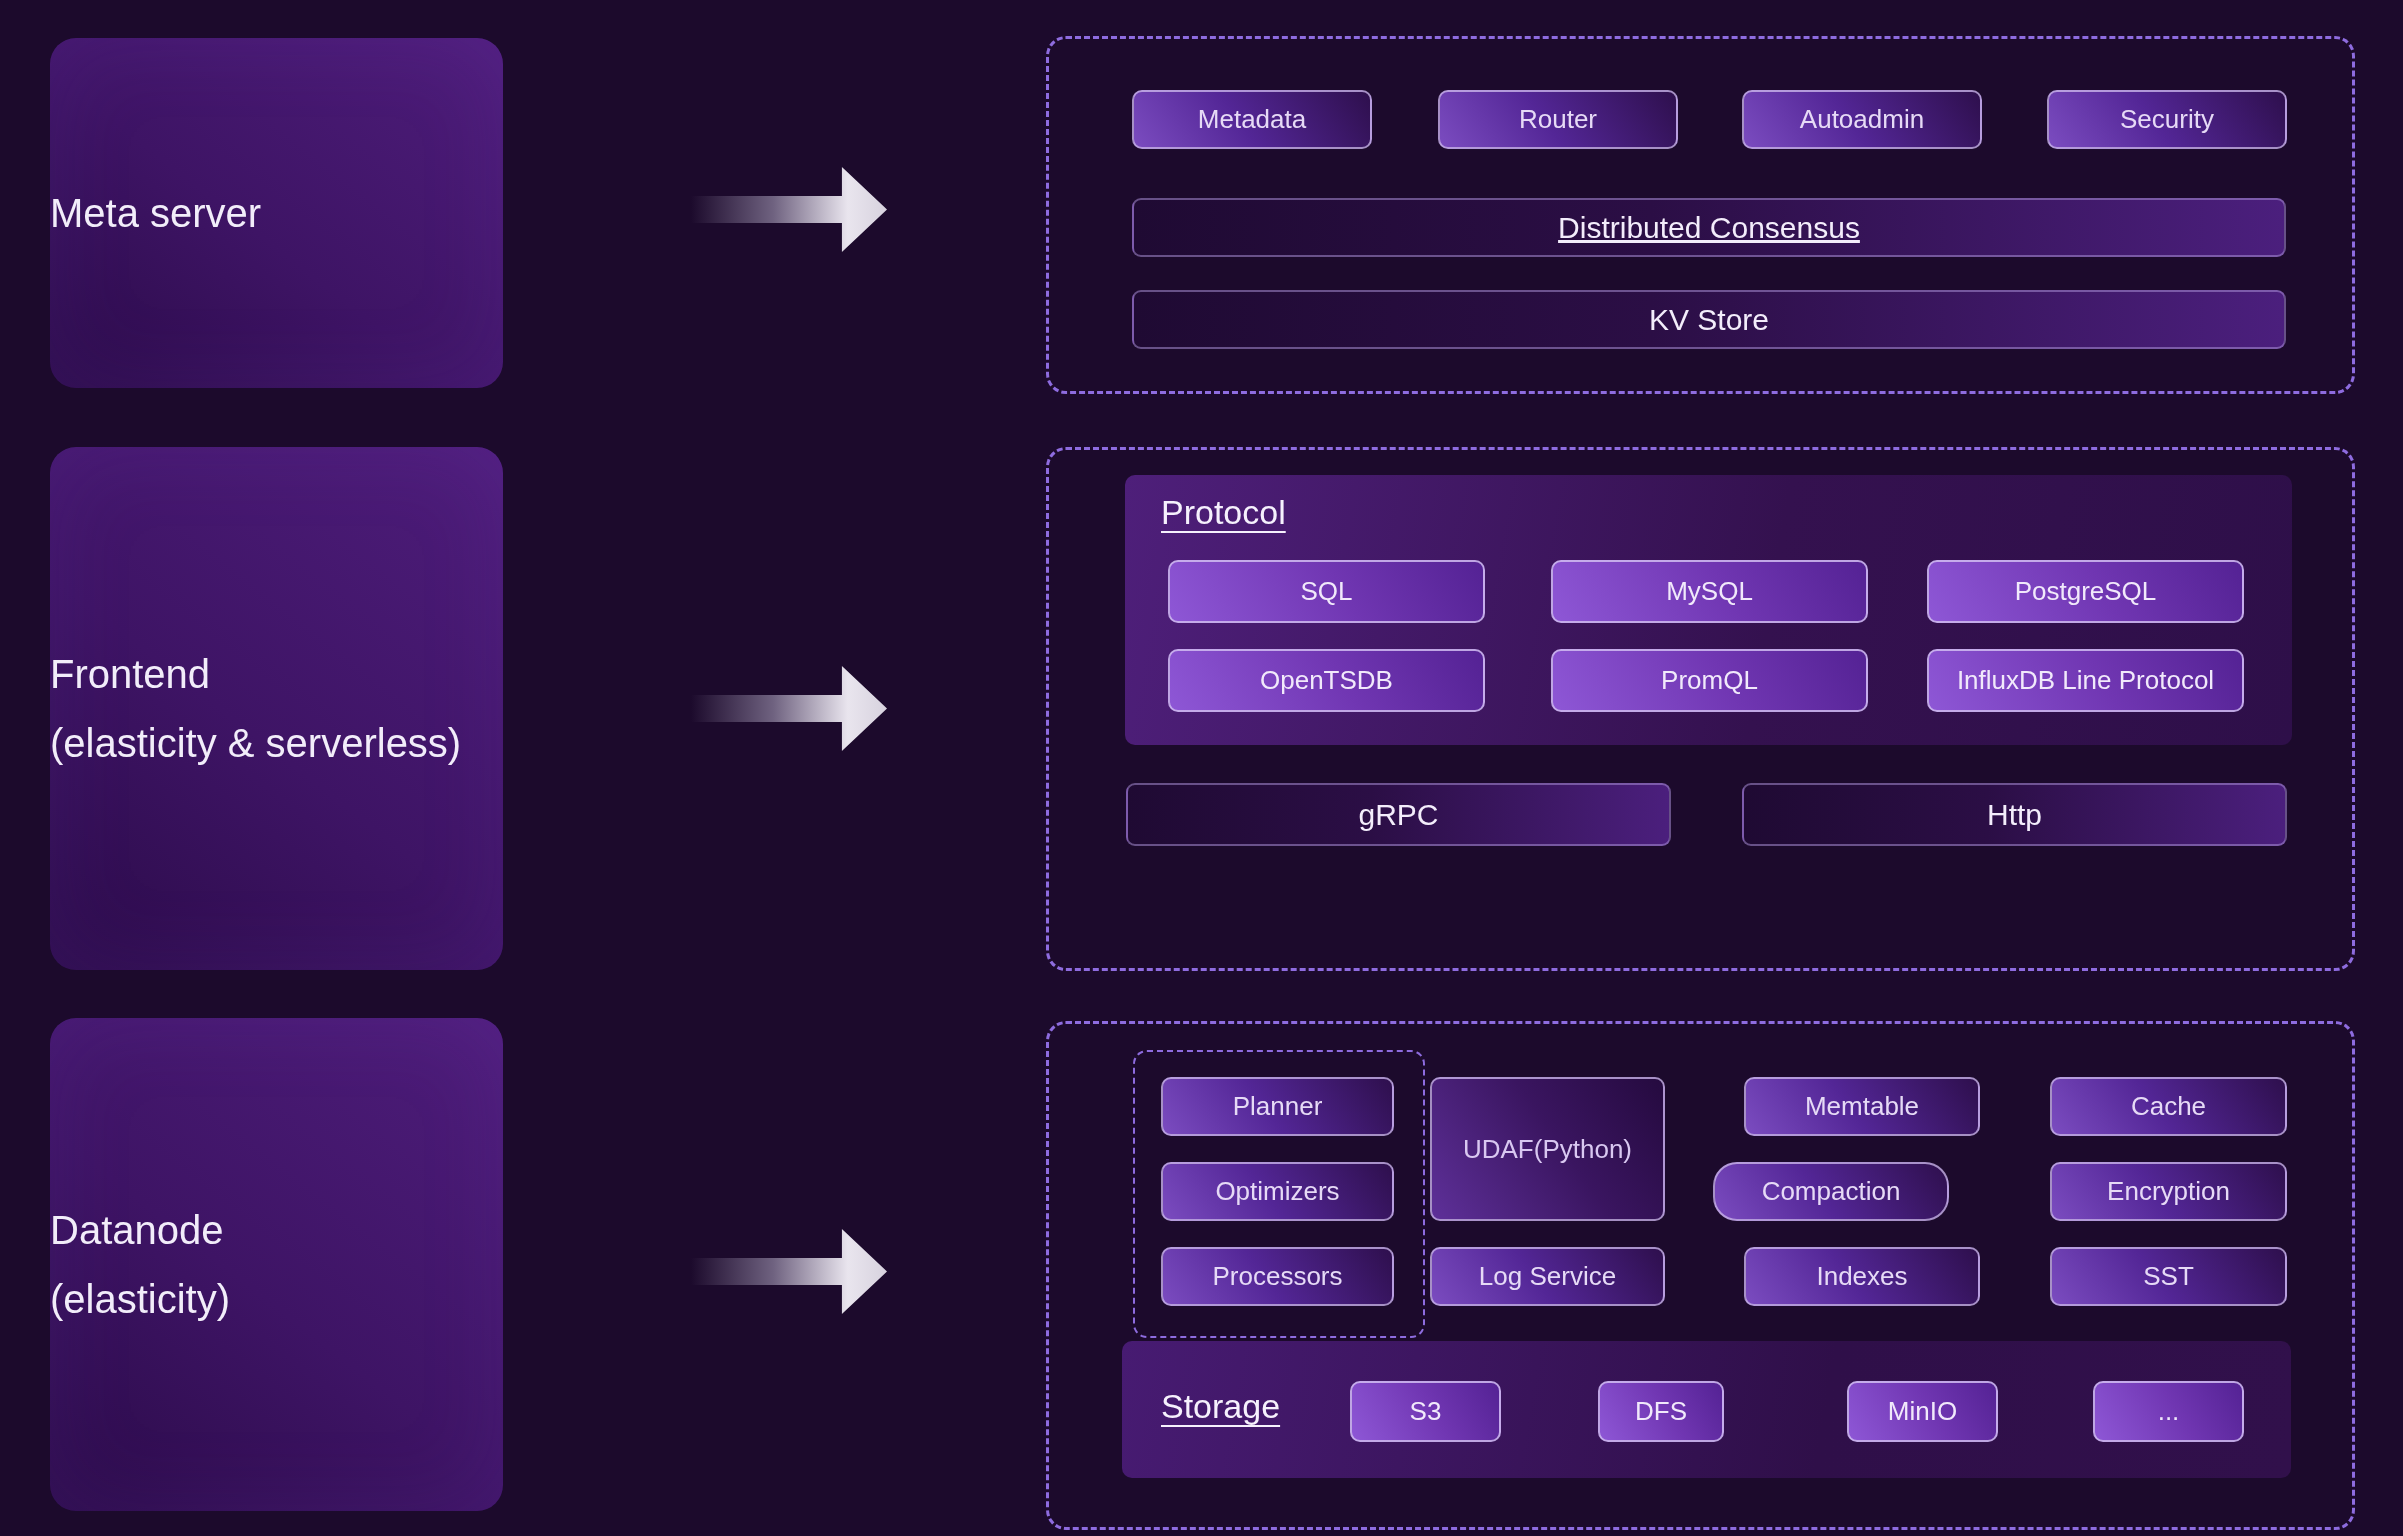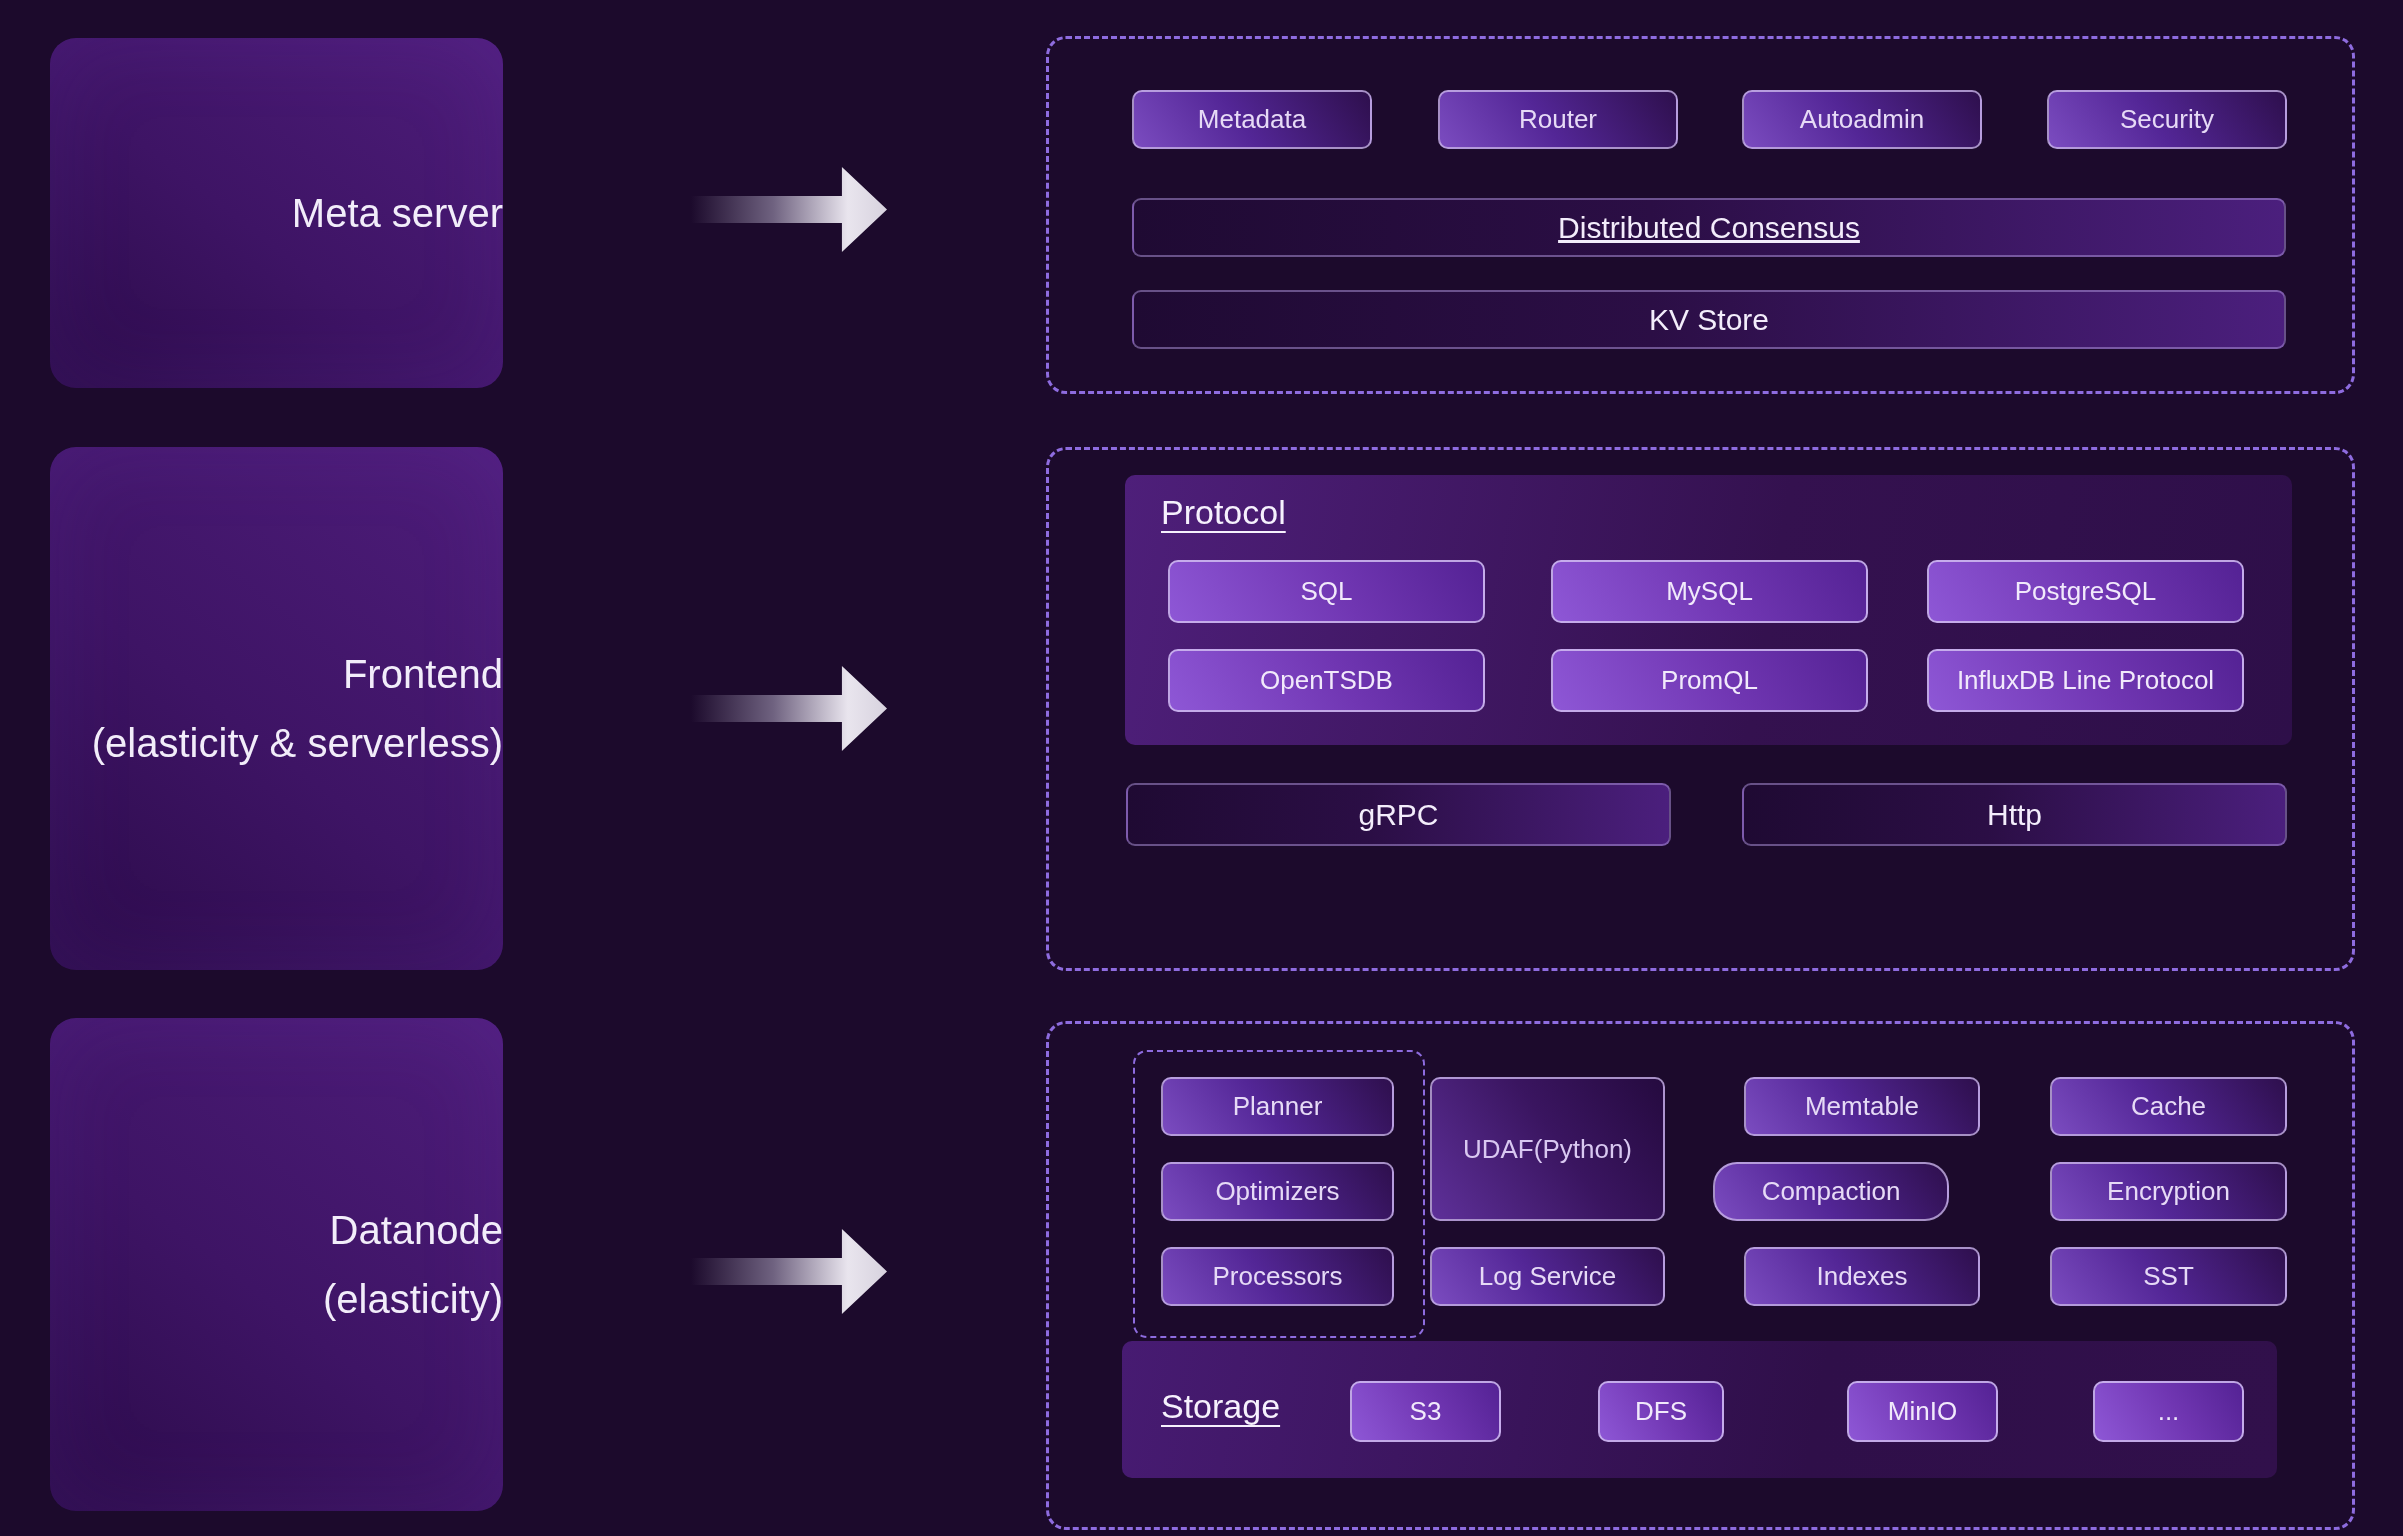--- a/index.html
+++ b/index.html
@@ -6,21 +6,21 @@
   #canvas{
     position:relative;width:2404px;height:1537px;overflow:hidden;
     background:#1c0a2c;font-family:"Liberation Sans",sans-serif;
     -webkit-font-smoothing:antialiased;
   }
   
   .leftbox{
     position:absolute;left:50px;width:453px;border-radius:26px;
     background:linear-gradient(38deg,#2b0b49 0%,#3e1465 45%,#4e1d7b 100%);
     box-shadow:inset 0 0 89px rgba(130,70,210,0.12);
-    display:flex;flex-direction:column;align-items:flex-end;justify-content:center;
+    display:flex;flex-direction:column;align-items:flex-start;justify-content:center;
     gap:24px;color:#f2edfa;font-size:40px;text-align:center;
   }
   
   .arrow{
     position:absolute;left:691px;width:196px;height:85px;
     background:linear-gradient(90deg,rgba(60,40,90,0) 0%,#6f6280 42%,#e9e5ee 80%,#d7d2de 100%);
     clip-path:polygon(0 34%,77% 34%,77% 0,100% 50%,77% 100%,77% 66%,0 66%);
   }
   
   .section{
@@ -51,21 +51,21 @@
   
   .bar{
     position:absolute;display:flex;align-items:center;justify-content:center;
     background:linear-gradient(90deg,#1f0a33 0%,#2b0e45 45%,#4b1f7d 100%);
     border:2px solid rgba(175,152,220,0.5);border-radius:9px;
     color:#f3edfb;font-size:30px;box-sizing:border-box;
   }
   
   .panel{position:absolute;border-radius:10px;}
   .panel-protocol{background:linear-gradient(100deg,#4e1f7a 0%,#34114f 55%,#2e0f49 100%);}
-  .panel-storage{background:linear-gradient(100deg,#471b72 0%,#2f0f49 60%,#31104b 100%);}
+  .panel-storage{background:linear-gradient(100deg,#471b72 0%,#2f0f49 60%,#31104b 100%);padding-left:14px;}
   .ptitle{
     position:absolute;color:#f6f1fd;font-size:34px;
     text-decoration:underline;text-underline-offset:7px;text-decoration-thickness:2px;
   }
 </style>
 </head>
 <body>
 
 <div id="canvas">
 

